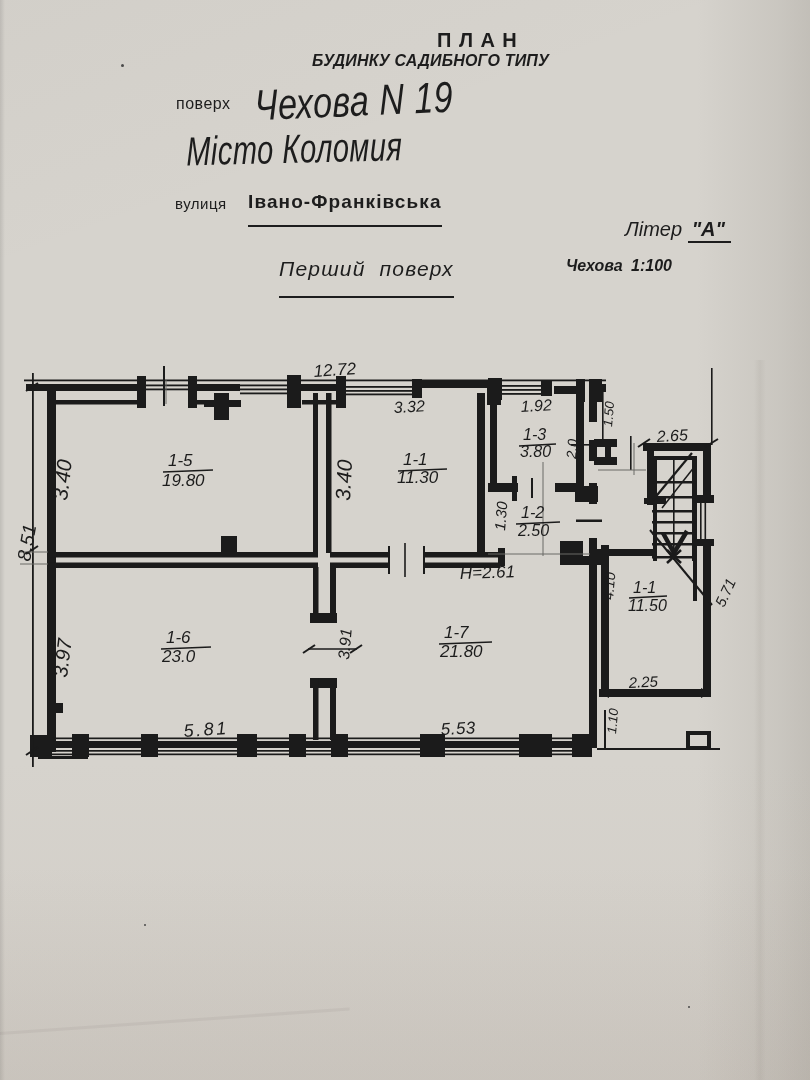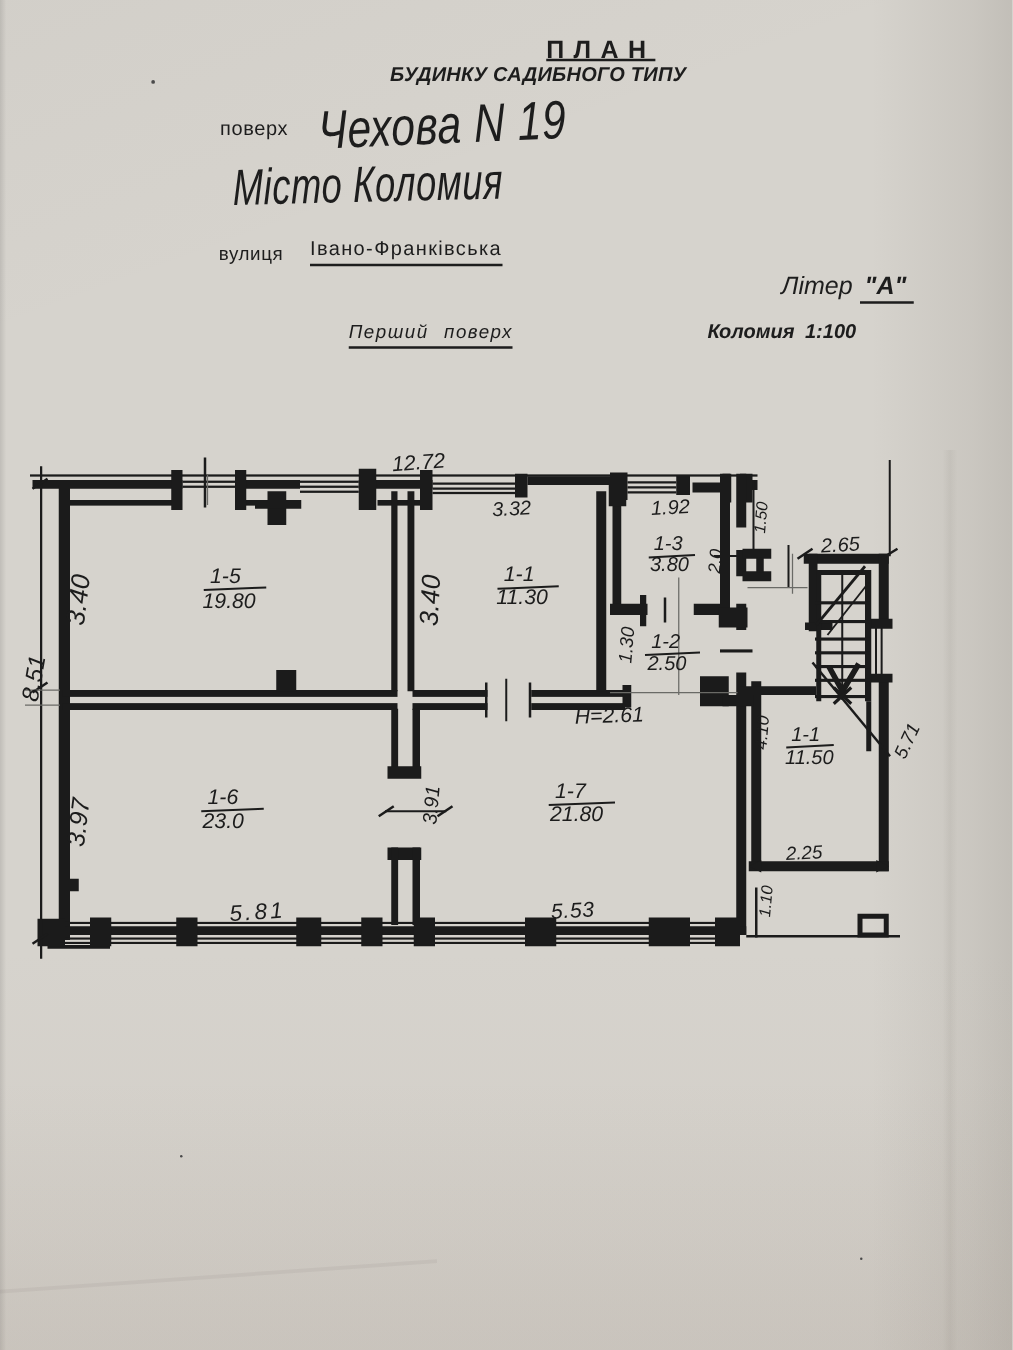--- a/index.html
+++ b/index.html
@@ -24,30 +24,30 @@
 </head>
 <body>
 <div class="page"></div>
 <div class="fold"></div>
 <div class="warm"></div>
 <div class="crease1"></div>
 <div class="dot" style="left:121px;top:64px;width:3px;height:3px;"></div>
 <div class="dot" style="left:144px;top:924px;width:2px;height:2px;"></div>
 <div class="dot" style="left:688px;top:1006px;width:2px;height:2px;"></div>
 
-<div class="t" style="left:437px;top:29px;font-size:20px;font-weight:bold;letter-spacing:7.5px;text-decoration:underline;">ПЛАН</div>
+<div class="t" style="left:437px;top:29px;font-size:20px;font-weight:bold;letter-spacing:7.5px;">ПЛАН</div>
 <div class="t" style="left:312px;top:52px;font-size:16px;font-weight:bold;letter-spacing:0.2px;font-style:italic;">БУДИНКУ САДИБНОГО ТИПУ</div>
 <div class="t" style="left:176px;top:95px;font-size:16px;letter-spacing:0.5px;">поверх</div>
 <div class="t" style="left:254px;top:81px;font-size:34px;font-style:italic;letter-spacing:0.5px;transform:scaleY(1.27) rotate(-2deg);transform-origin:left top;">Чехова N 19</div>
 <div class="t" style="left:186px;top:129px;font-size:29px;font-style:italic;letter-spacing:0.5px;transform:scaleY(1.4) rotate(-1deg);transform-origin:left top;">Місто Коломия</div>
 <div class="t" style="left:175px;top:195px;font-size:15px;letter-spacing:0.5px;">вулиця</div>
-<div class="t" style="left:248px;top:191px;font-size:16px;font-weight:normal;letter-spacing:1.1px;border-bottom:2.5px solid #1d1d1d;padding-bottom:2px;">Івано-Франківська</div>
+<div class="t" style="left:248px;top:191px;font-size:19px;font-weight:bold;letter-spacing:1.1px;border-bottom:2.5px solid #1d1d1d;padding-bottom:12px;">Івано-Франківська</div>
 <div class="t" style="left:625px;top:218px;font-size:20px;font-style:italic;">Літер <span style="font-weight:bold;border-bottom:2.5px solid #1d1d1d;padding:0 6px 1px 4px;">"А"</span></div>
-<div class="t" style="left:279px;top:257px;font-size:15px;font-style:italic;letter-spacing:1.2px;word-spacing:7px;border-bottom:2px solid #1d1d1d;padding-bottom:3px;">Перший поверх</div>
-<div class="t" style="left:566px;top:257px;font-size:16px;font-weight:bold;font-style:italic;word-spacing:4px;">Коломия 1:100</div>
+<div class="t" style="left:279px;top:257px;font-size:21px;font-style:italic;letter-spacing:1.2px;word-spacing:7px;border-bottom:2px solid #1d1d1d;padding-bottom:15px;">Перший поверх</div>
+<div class="t" style="left:566px;top:257px;font-size:16px;font-weight:bold;font-style:italic;word-spacing:4px;">Чехова 1:100</div>
 
 <svg style="position:absolute;left:0;top:350px;filter:blur(0.3px);" width="810" height="430" viewBox="0 350 810 430">
 <g fill="#1b1b1b" stroke="none">
 
   <rect x="24" y="379.5" width="582" height="1.8"></rect>
   <rect x="26" y="384" width="120" height="7"></rect>
   <rect x="188" y="384" width="52" height="7"></rect>
   <rect x="287" y="384" width="59" height="7"></rect>
   <rect x="422" y="381" width="74" height="7"></rect>
   <rect x="554" y="386" width="27" height="8"></rect>

